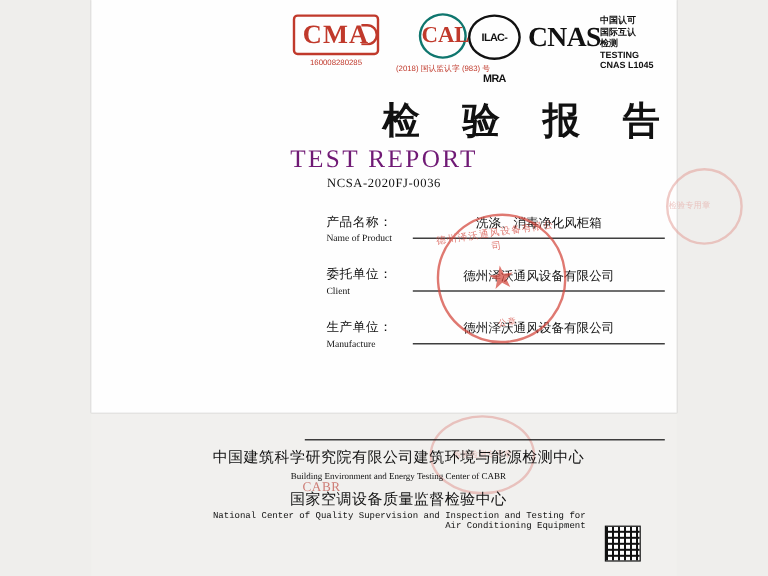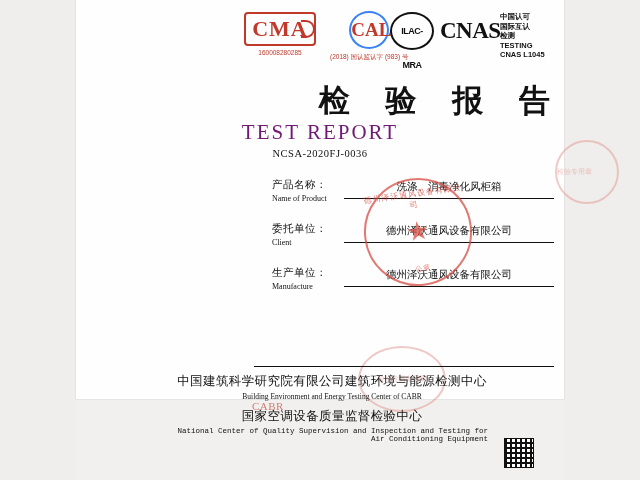--- a/index.html
+++ b/index.html
@@ -18,21 +18,21 @@
     width: 640px;
     height: 480px;
     background: #f1f0ee;
   }
   
   .paper {
     position: absolute;
     left: 76px;
     top: 0px;
     width: 488px;
-    height: 399px;
+    height: 344px;
     background: #fefefe;
     box-shadow: 0 0 1px rgba(0,0,0,0.25);
   }
   .side-shade-l {
     position: absolute;
     left: 0; top: 0; width: 76px; height: 480px;
     background: #efeeec;
   }
   .side-shade-r {
     position: absolute;
@@ -89,21 +89,21 @@
     font-family: "Liberation Sans", sans-serif;
   }
 
   .cal {
     left: 86px; top: -1px;
   }
   .cal .mark {
     width: 40px;
     height: 38px;
     margin: 0 auto;
-    border: 2px solid #3b82f6;
+    border: 2px solid #0f766e;
     border-radius: 50%;
     box-sizing: border-box;
     color: #c0392b;
     font-weight: bold;
     font-size: 19px;
     line-height: 34px;
     font-family: "Liberation Serif", serif;
   }
   .cal .code {
     color: #c0392b;

